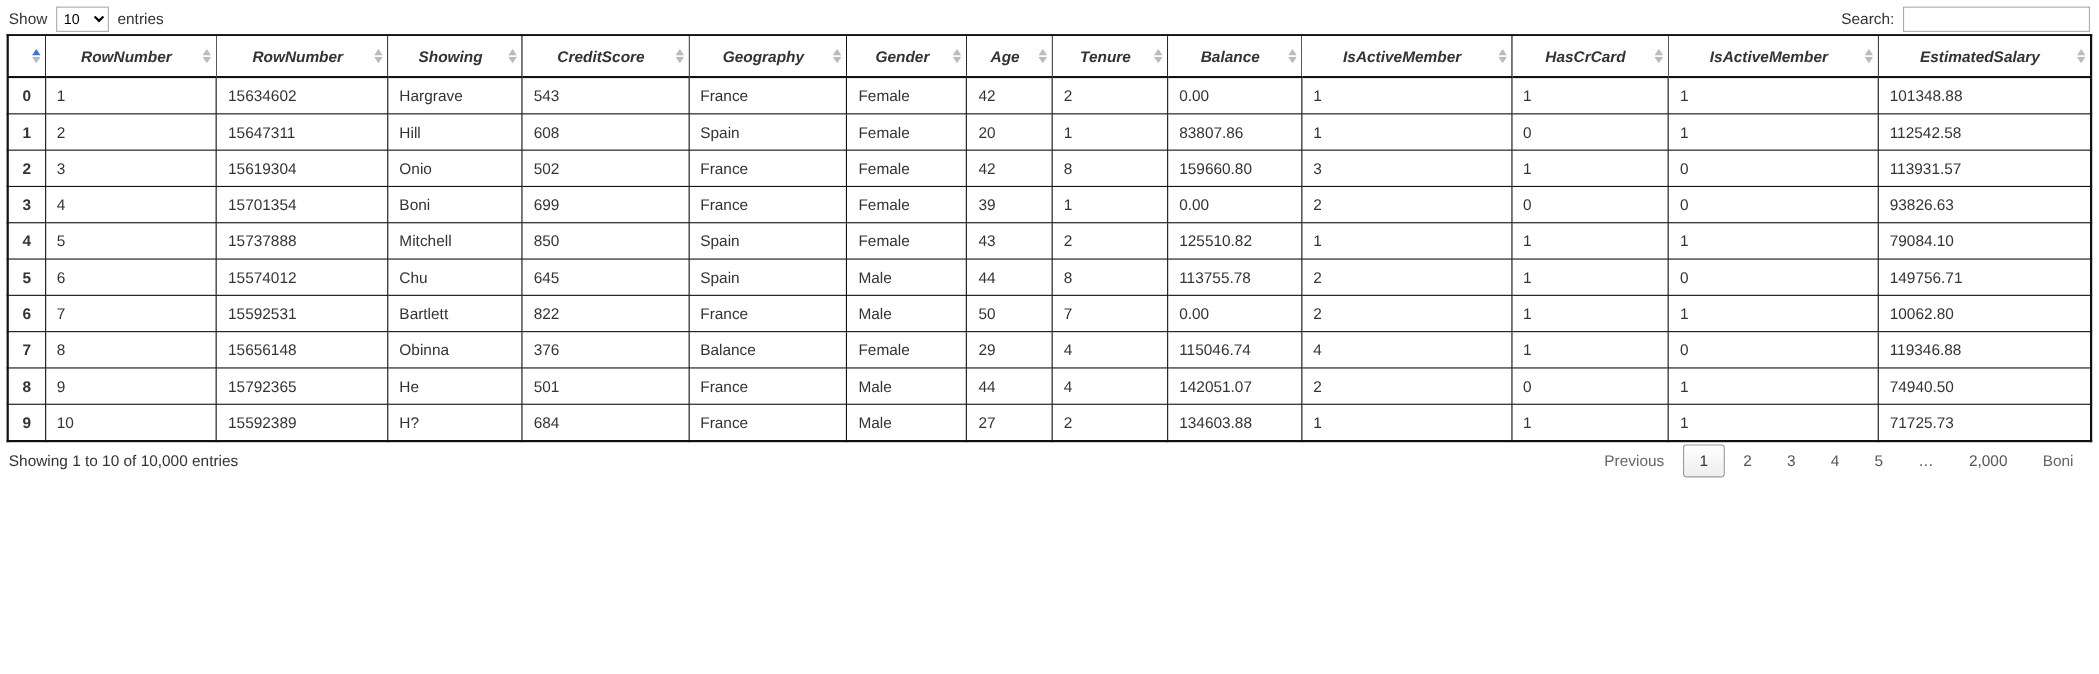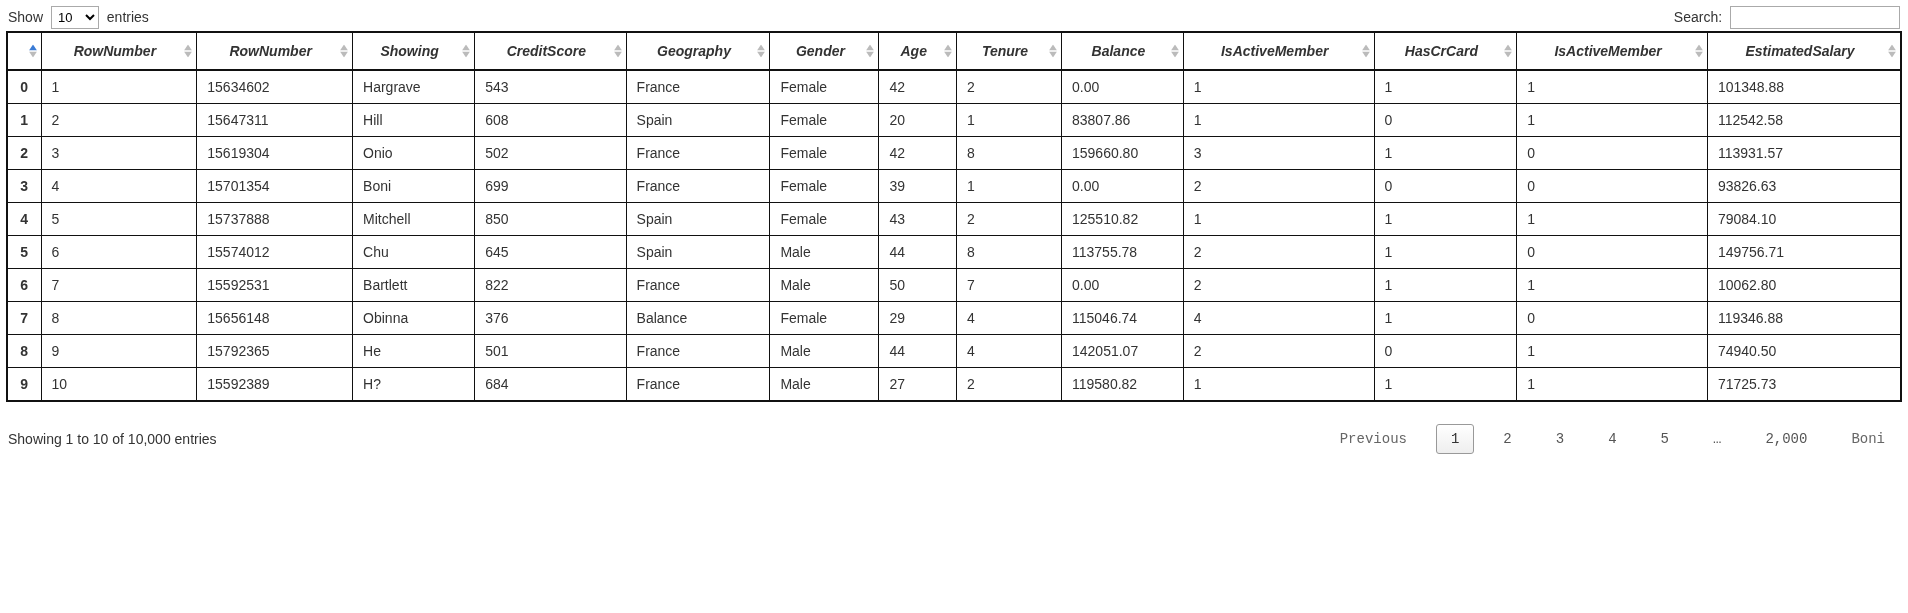--- a/index.html
+++ b/index.html
@@ -73,29 +73,28 @@
     border: 1px solid #111;
     padding: 8px 10px;
     text-align: center;
     font-weight: bold;
     background: #fff;
   }
   .controls-bottom {
     display: flex;
     justify-content: space-between;
     align-items: center;
-    margin-top: 22px;
+    margin-top: 2px;
     padding: 0 2px;
   }
   .info-text { color: #333; }
   .paginate {
     display: flex;
     align-items: center;
-    gap: 12px;
-    font-family: Liberation Mono, monospace;
+    gap: 0;
   }
   .paginate .pg-btn {
     display: inline-flex;
     align-items: center;
     justify-content: center;
     min-width: 30px;
     padding: 6px 14px;
     color: #555;
     cursor: pointer;
     border: 1px solid transparent;
@@ -396,21 +395,21 @@
       <tr>
         <th class="row-index">9</th>
         <td>10</td>
         <td>15592389</td>
         <td>H?</td>
         <td>684</td>
         <td>France</td>
         <td>Male</td>
         <td>27</td>
         <td>2</td>
-        <td>119580.82</td>
+        <td>134603.88</td>
         <td>1</td>
         <td>1</td>
         <td>1</td>
         <td>71725.73</td>
       </tr>
     </tbody>
 </table>
 
 <div class="controls-bottom">
   <div class="info-text">Showing 1 to 10 of 10,000 entries</div>

